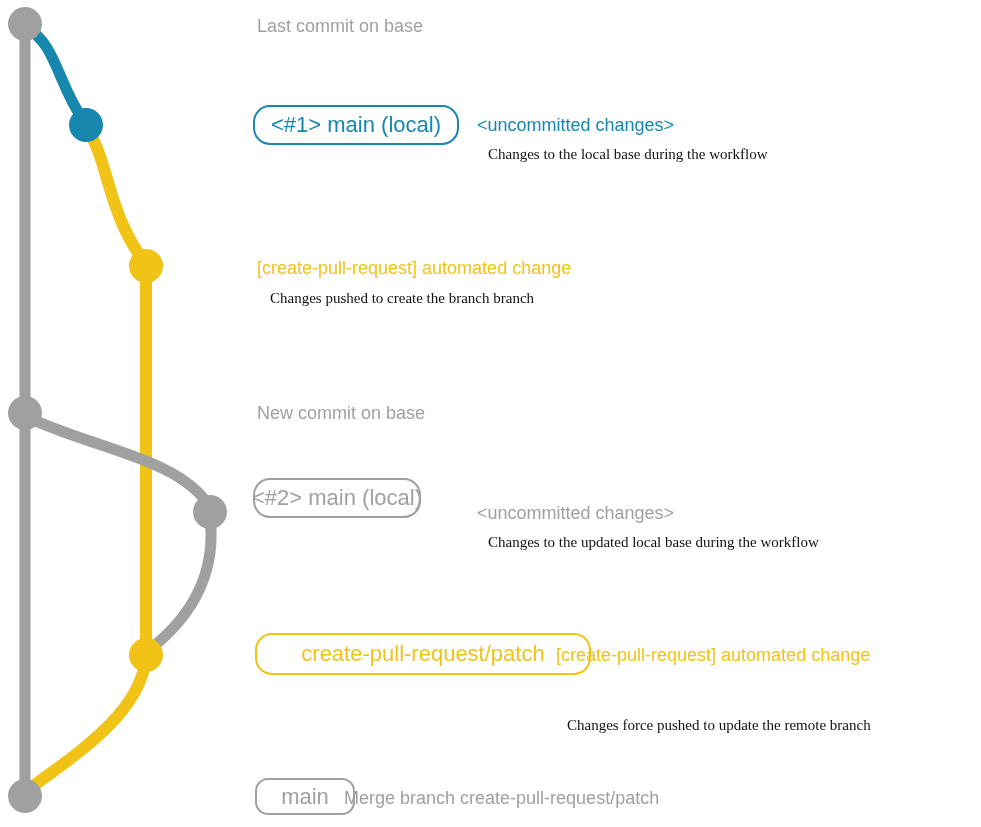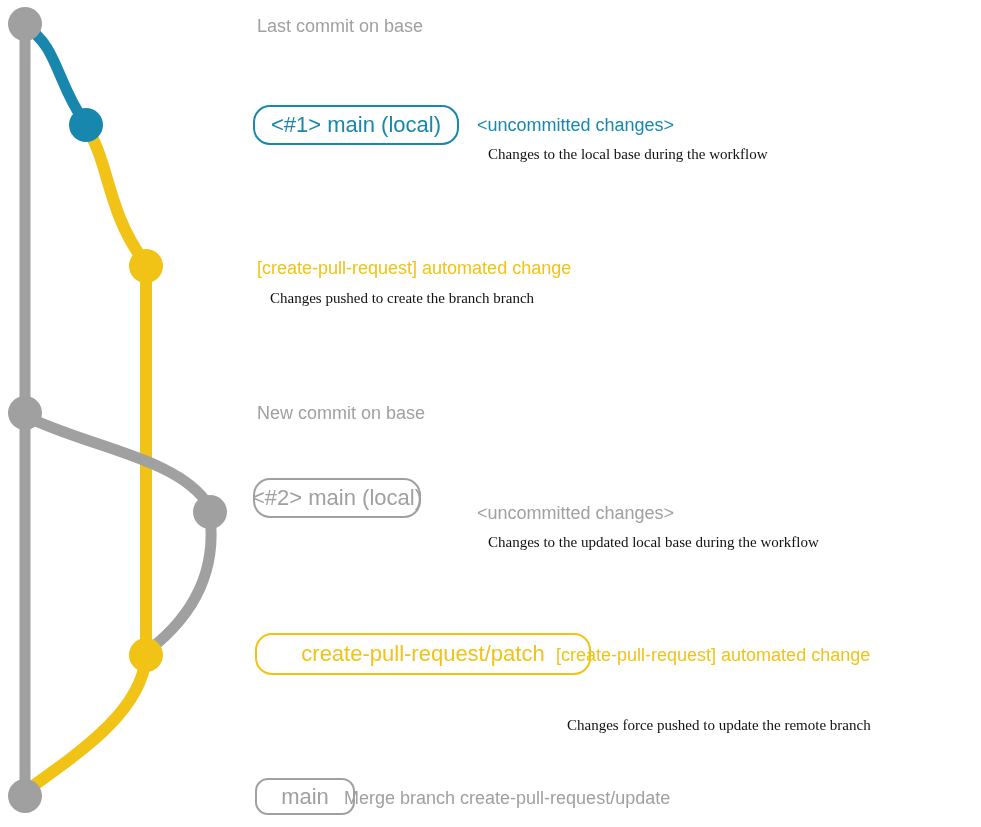--- a/index.html
+++ b/index.html
@@ -97,15 +97,15 @@
 
   <div class="badge badge-gray" style="left:253px; top:478px; width:168px; height:40px;">&lt;#2&gt; main (local)</div>
   <div class="lbl gray-text" style="left:477px; top:501px;">&lt;uncommitted changes&gt;</div>
   <div class="desc" style="left:488px; top:531px;">Changes to the updated local base during the workflow</div>
 
   <div class="badge badge-yellow" style="left:255px; top:633px; width:336px; height:42px;">create-pull-request/patch</div>
   <div class="lbl yellow-text" style="left:556px; top:643px;">[create-pull-request] automated change</div>
   <div class="desc" style="left:567px; top:674px;margin-top:40px;">Changes force pushed to update the remote branch</div>
 
   <div class="badge badge-gray" style="left:255px; top:778px; width:100px; height:37px; border-radius:13px;">main</div>
-  <div class="lbl gray-text" style="left:344px; top:786px;">Merge branch create-pull-request/update</div>
+  <div class="lbl gray-text" style="left:344px; top:786px;">Merge branch create-pull-request/patch</div>
 
 </div>
 
 </body></html>

